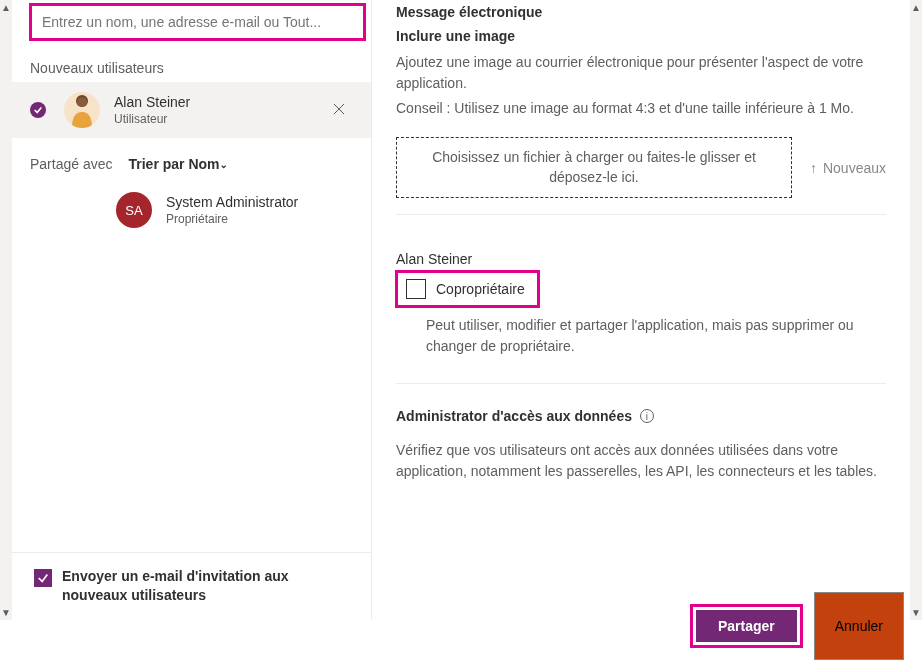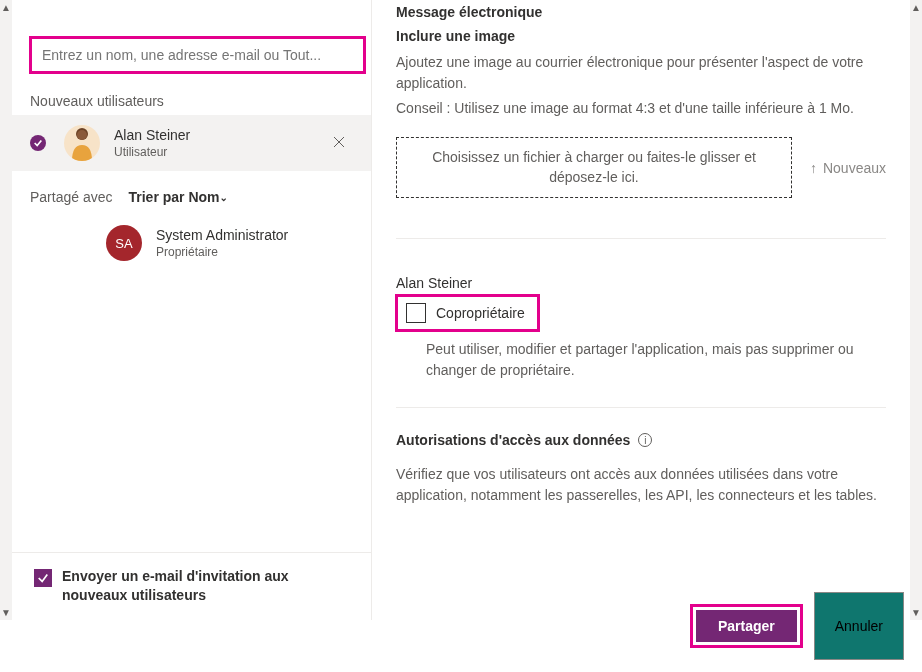--- a/index.html
+++ b/index.html
@@ -38,21 +38,20 @@
       align-items: center;
       height: 620px;
     }
     .scrollbar-arrow {
       font-size: 10px;
       color: #605e5c;
       padding: 2px 0;
     }
     .search-wrap {
       padding: 4px 6px 14px 18px;
-      margin-top: 33px;
     }
     .search-box {
       border: 2px solid #e3008c;
       outline: 1px solid #e3008c;
       padding: 8px 10px;
     }
     .search-input {
       border: none;
       width: 100%;
       font-size: 14px;
@@ -184,21 +183,21 @@
     .r-tip {
       color: #605e5c;
       font-size: 14px;
       line-height: 1.5;
       margin-bottom: 18px;
     }
     .upload-row {
       display: flex;
       align-items: center;
       gap: 18px;
-      padding-bottom: 40px;
+      padding-bottom: 16px;
       border-bottom: 1px solid #edebe9;
     }
     .dropzone {
       border: 1px dashed #323130;
       padding: 10px 18px;
       flex: 1;
       text-align: center;
       color: #605e5c;
       font-size: 14px;
       line-height: 1.4;
@@ -276,21 +275,21 @@
       background: #742774;
       color: #fff;
       border: none;
       padding: 8px 22px;
       font-size: 14px;
       font-weight: 600;
       cursor: pointer;
       font-family: inherit;
     }
     .btn-secondary {
-      background: #0f766e;
+      background: #c2410c;
       border: 1px solid #8a8886;
       padding: 25px 20px;
       font-size: 14px;
       cursor: pointer;
       font-family: inherit;
     }
     .indent { margin-left: 48px; }
   </style>
 </head>
 <body>
@@ -336,21 +335,21 @@
     </div>
 
     <div class="shared-header">
       <span class="shared-label">Partagé avec</span>
       <span class="sort-label">
         <span>Trier par Nom</span>
         <span class="chevron-down">⌄</span>
       </span>
     </div>
 
-    <div class="user-row plain indent" style="margin-left:0;padding-left:94px;">
+    <div class="user-row plain indent" style="margin-left:10px;padding-left:94px;">
       <div class="avatar avatar-initials">SA</div>
       <div class="user-info">
         <div class="user-name">System Administrator</div>
         <div class="user-role">Propriétaire</div>
       </div>
     </div>
 
     <div class="left-spacer"></div>
 
     <div class="invite-row">
@@ -382,21 +381,21 @@
       <div class="perm-user-name">Alan Steiner</div>
       <div class="coowner-row">
         <div class="coowner-check"></div>
         <div class="coowner-label">Copropriétaire</div>
       </div>
       <div class="perm-explain">Peut utiliser, modifier et partager l'application, mais pas supprimer ou changer de propriétaire.</div>
     </div>
 
     <div class="dataaccess-block">
       <div class="dataaccess-heading">
-        <span>Autorisations d'accès aux données</span>
+        <span>Administrator d'accès aux données</span>
         <span class="info-icon">i</span>
       </div>
       <div class="r-desc">Vérifiez que vos utilisateurs ont accès aux données utilisées dans votre application, notamment les passerelles, les API, les connecteurs et les tables.</div>
     </div>
   </div>
 
   <div class="scrollbar">
     <span class="scrollbar-arrow">▲</span>
     <span class="scrollbar-arrow">▼</span>
   </div>

